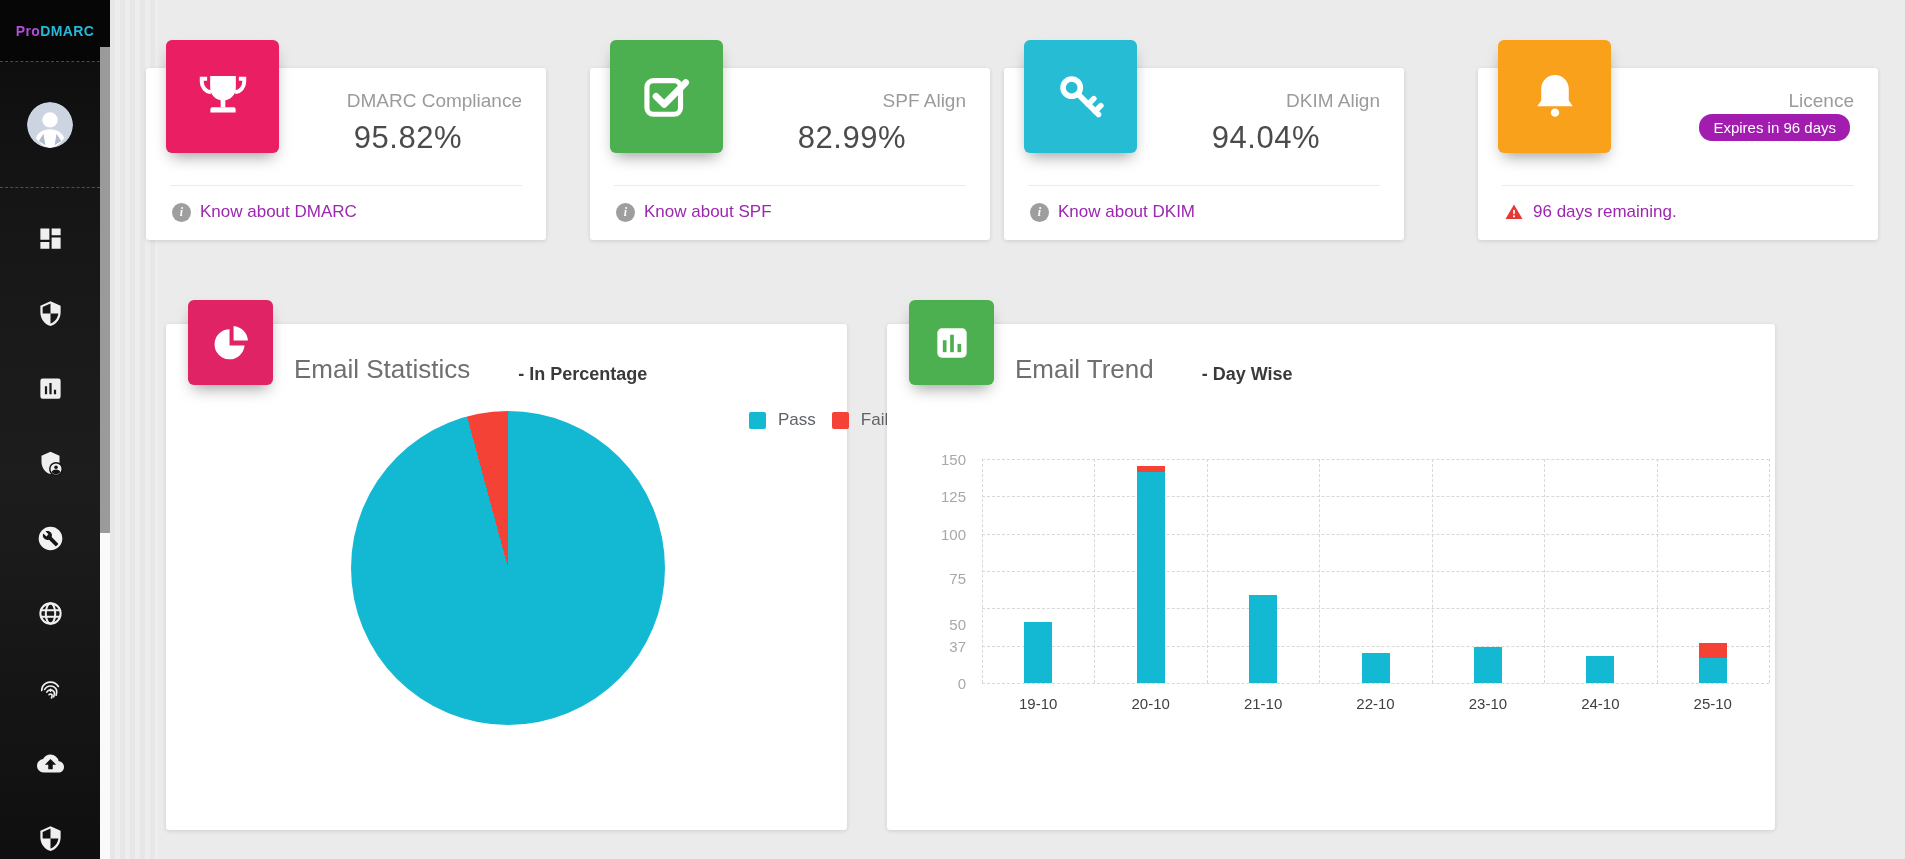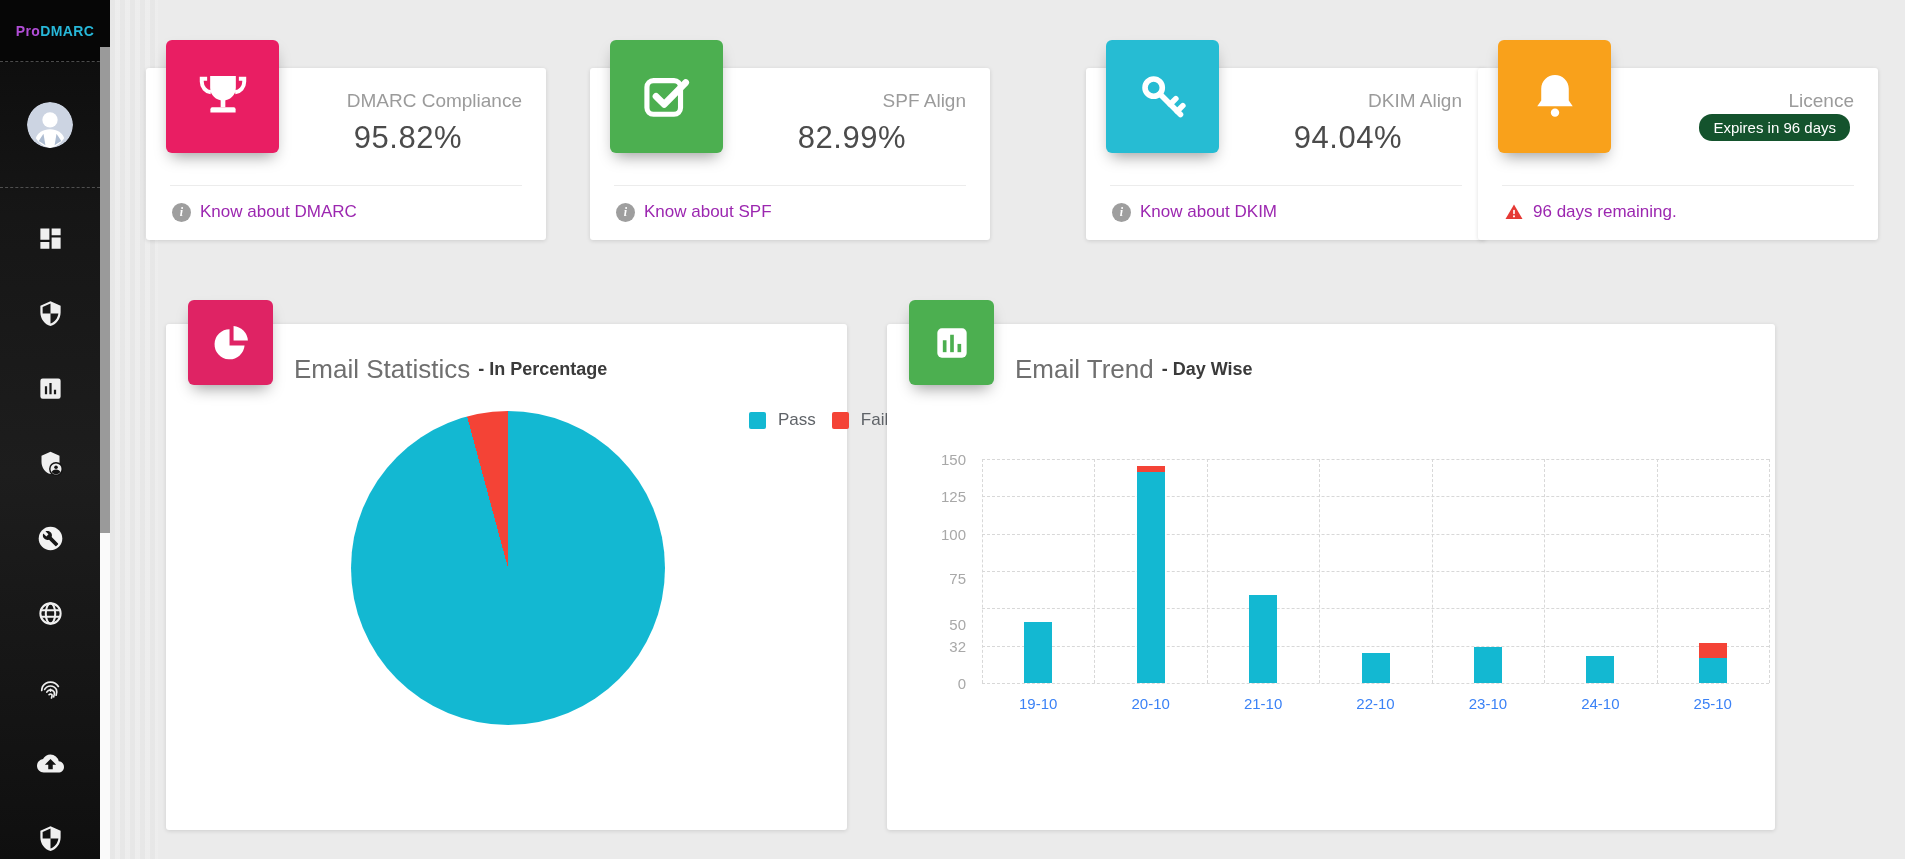--- a/index.html
+++ b/index.html
@@ -48,35 +48,35 @@
     font-size:17px; color:#9c27b0; }
   .warn-row svg { width:20px; height:20px; }
 
   
   .chart-card { position:absolute; top:324px; height:506px; background:#fff; border-radius:3px;
     box-shadow:0 1px 4px rgba(0,0,0,.13); }
   .pie-card { left:166px; width:681px; }
   .trend-card { left:887px; width:888px; }
   .chart-tile { left:22px; top:-24px; width:85px; height:85px; }
   .chart-tile svg { width:44px; height:44px; }
-  .chart-head { position:absolute; left:128px; top:30px; display:flex; align-items:center; }
+  .chart-head { position:absolute; left:128px; top:30px; display:flex; align-items:flex-end;gap:40px; }
   .chart-head .big { font-size:26px; color:#6f6f6f; }
   .chart-head .small { font-size:18px; color:#3a3a3a; font-weight:600; margin-left:8px; }
 
   .pie { position:absolute; left:185px; top:87px; width:314px; height:314px; border-radius:50%; }
   .pie-legend { position:absolute; left:583px; top:86px; display:flex; flex-direction:row; gap:16px; }
   .legend-row { display:flex; align-items:center; gap:12px; font-size:17px; color:#5f6368; cursor:pointer; }
   .legend-sq { width:17px; height:17px; border-radius:2px; flex:0 0 auto; }
 
   .plot { position:absolute; left:95px; top:135px; width:787px; height:224px; }
   .hgrid { position:absolute; left:0; width:100%; border-top:1px dashed #d8d8d8; }
   .vgrid { position:absolute; top:0; height:100%; border-left:1px dashed #d8d8d8; }
   .ylab { position:absolute; left:-60px; width:44px; text-align:right; font-size:15px;
     color:#a8a8a8; transform:translateY(-50%); }
-  .xlab { position:absolute; width:90px; text-align:center; font-size:15px; color:#3b82f6; }
+  .xlab { position:absolute; width:90px; text-align:center; font-size:15px; color:#404040; }
   .bar-col { position:absolute; bottom:0; width:28px; display:flex; flex-direction:column-reverse; z-index:2; }
   .bar-seg { width:100%; }
 </style>
 </head>
 <body>
 
 <div class="app">
   <div class="gutter"></div>
 
   <aside class="sidebar">
@@ -192,21 +192,21 @@
     </div>
     <div class="stat-title">SPF Align</div>
     <div class="stat-value">82.99%</div>
     <div class="stat-divider"></div>
     <div class="stat-link">
       <span class="info-circle">i</span>
       <span>Know about SPF</span>
     </div>
   </section>
 
-  <section class="stat-card" style="left:1086px">
+  <section class="stat-card" style="left:1004px">
     <div class="tile stat-tile" style="background: rgb(38, 188, 211);">
       <svg viewBox="0 0 24 24" fill="none" stroke="#fff" stroke-width="2.4" stroke-linecap="round">
         <circle cx="8" cy="8" r="3.7"></circle>
         <path d="M10.7 10.7l8.8 8.8"></path>
         <path d="M15.1 15.1l2.4-2.4"></path>
         <path d="M18.1 18.1l2.4-2.4"></path>
       </svg>
     </div>
     <div class="stat-title">DKIM Align</div>
     <div class="stat-value">94.04%</div>
@@ -218,21 +218,21 @@
   </section>
 
   <section class="stat-card" style="left:1478px">
     <div class="tile stat-tile" style="background: rgb(249, 161, 27);">
       <svg viewBox="0 0 24 24" fill="#fff">
         <path d="M12 2.6c-3.2 0-5.9 2.6-5.9 5.9v5L4.4 16h15.2l-1.7-2.5v-5c0-3.3-2.7-5.9-5.9-5.9z"></path>
         <circle cx="12" cy="18.7" r="1.8"></circle>
       </svg>
     </div>
     <div class="stat-title">Licence</div>
-    <div class="badge" style="background: #14532d;">Expires in 96 days</div>
+    <div class="badge" style="background: #a21caf;">Expires in 96 days</div>
     <div class="stat-divider"></div>
     <div class="warn-row">
       <svg viewBox="0 0 24 24">
         <path d="M12 3L22.2 20.4H1.8z" fill="#e53935"></path>
         <rect x="11" y="9.2" width="2" height="5.6" rx="1" fill="#fff"></rect>
         <circle cx="12" cy="17.2" r="1.25" fill="#fff"></circle>
       </svg>
       <span>96 days remaining.</span>
     </div>
   </section>
@@ -273,21 +273,21 @@
       </svg>
     </div>
     <div class="chart-head">
       <span class="big">Email Trend</span>
       <span class="small">- Day Wise</span>
     </div>
     <div class="plot" id="plot">
         <div class="hgrid" style="top: 224px;"></div>
         <div class="ylab" style="top: 224px;">0</div>
         <div class="hgrid" style="top: 186.667px;"></div>
-        <div class="ylab" style="top: 186.667px;">32</div>
+        <div class="ylab" style="top: 186.667px;">37</div>
         <div class="hgrid" style="top: 149.333px;"></div>
         <div class="ylab" style="top: 165px;">50</div>
         <div class="hgrid" style="top: 112px;"></div>
         <div class="ylab" style="top: 119px;">75</div>
         <div class="hgrid" style="top: 74.6667px;"></div>
         <div class="ylab" style="top: 74.6667px;">100</div>
         <div class="hgrid" style="top: 37.3333px;"></div>
         <div class="ylab" style="top: 37.3333px;">125</div>
         <div class="hgrid" style="top: 0px;"></div>
         <div class="ylab" style="top: 0px;">150</div>

